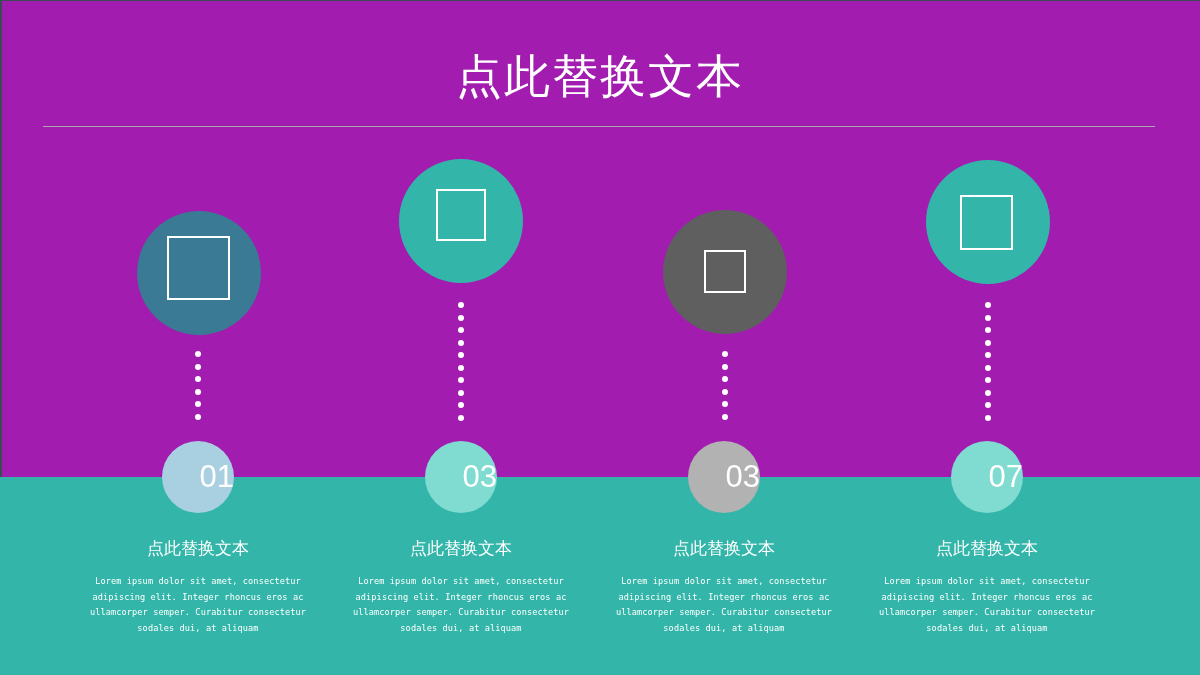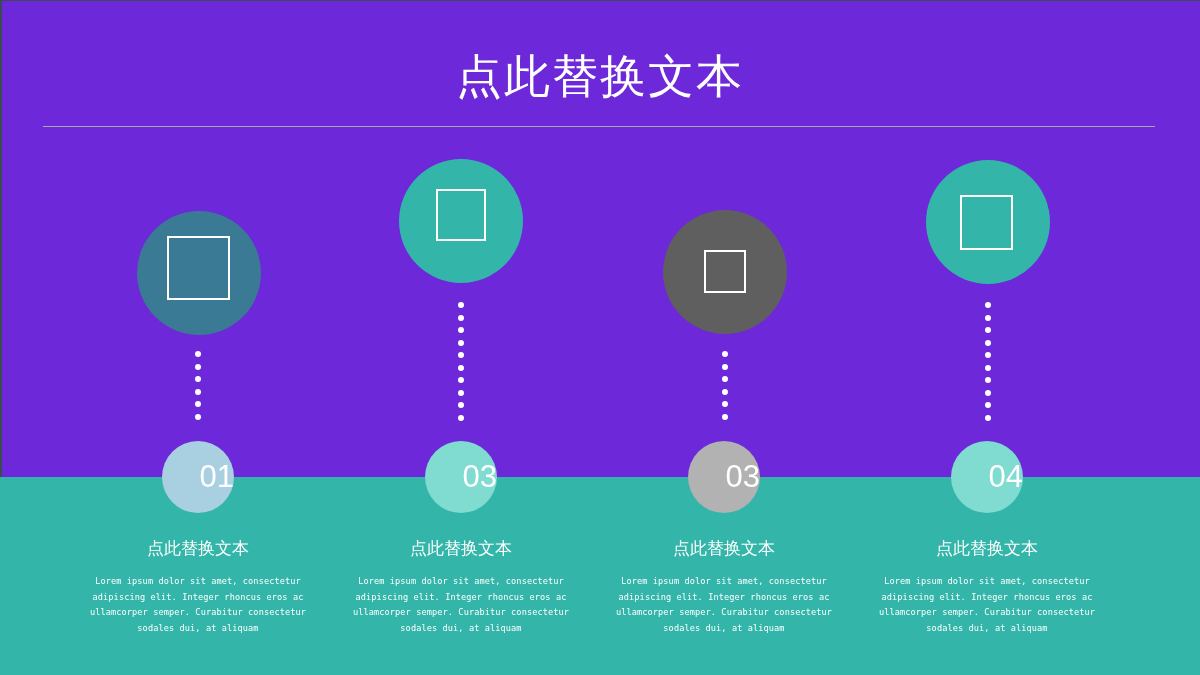--- a/index.html
+++ b/index.html
@@ -2,21 +2,21 @@
 <html><head>
   <meta charset="utf-8">
   <style>
     * { margin: 0; padding: 0; box-sizing: border-box; }
     html, body { width: 1200px; height: 675px; overflow: hidden; }
     body {
       position: relative;
       background: #404040;
       font-family: "DejaVu Sans", "Liberation Sans", sans-serif;
     }
-    .slide { position: absolute; left: 0; top: 0; width: 1200px; height: 675px; background: #6d28d9; }
+    .slide { position: absolute; left: 0; top: 0; width: 1200px; height: 675px; background: #a21caf; }
     .left-edge { position: absolute; left: 0; top: 0; width: 2px; height: 477px; background: #3b4a55; }
     .top-edge { position: absolute; left: 0; top: 0; width: 1200px; height: 1px; background: #3b4a55; }
     .title {
       position: absolute; left: 0; top: 46px; width: 1200px; text-align: center;
       color: #ffffff; font-size: 46px; font-weight: normal; letter-spacing: 2px; line-height: 60px;
     }
     .rule { position: absolute; left: 43px; top: 126px; width: 1112px; height: 1px; background: #a9a9a9; }
     .band { position: absolute; left: 0; top: 477px; width: 1200px; height: 198px; background: #33b6a9; }
 
     .big-circle { position: absolute; width: 124px; height: 124px; border-radius: 50%; }
@@ -125,21 +125,21 @@
     <div class="dot" style="top:12.5px"></div>
     <div class="dot" style="top:25px"></div>
     <div class="dot" style="top:37.5px"></div>
     <div class="dot" style="top:50px"></div>
     <div class="dot" style="top:62.5px"></div>
     <div class="dot" style="top:75px"></div>
     <div class="dot" style="top:87.5px"></div>
     <div class="dot" style="top:100px"></div>
     <div class="dot" style="top:112.5px"></div>
   </div>
-  <div class="num-circle" style="left:951px; top:441px; background:#80dbd1;">04</div>
+  <div class="num-circle" style="left:951px; top:441px; background:#80dbd1;">07</div>
   <div class="item-title" style="left:867px; top:537px;">点此替换文本</div>
   <div class="item-desc" style="left:867px; top:574px;">
     <div>Lorem ipsum dolor sit amet, consectetur</div>
     <div>adipiscing elit. Integer rhoncus eros ac</div>
     <div>ullamcorper semper. Curabitur consectetur</div>
     <div>sodales dui, at aliquam</div>
   </div>
 </div>
 
 </body></html>

